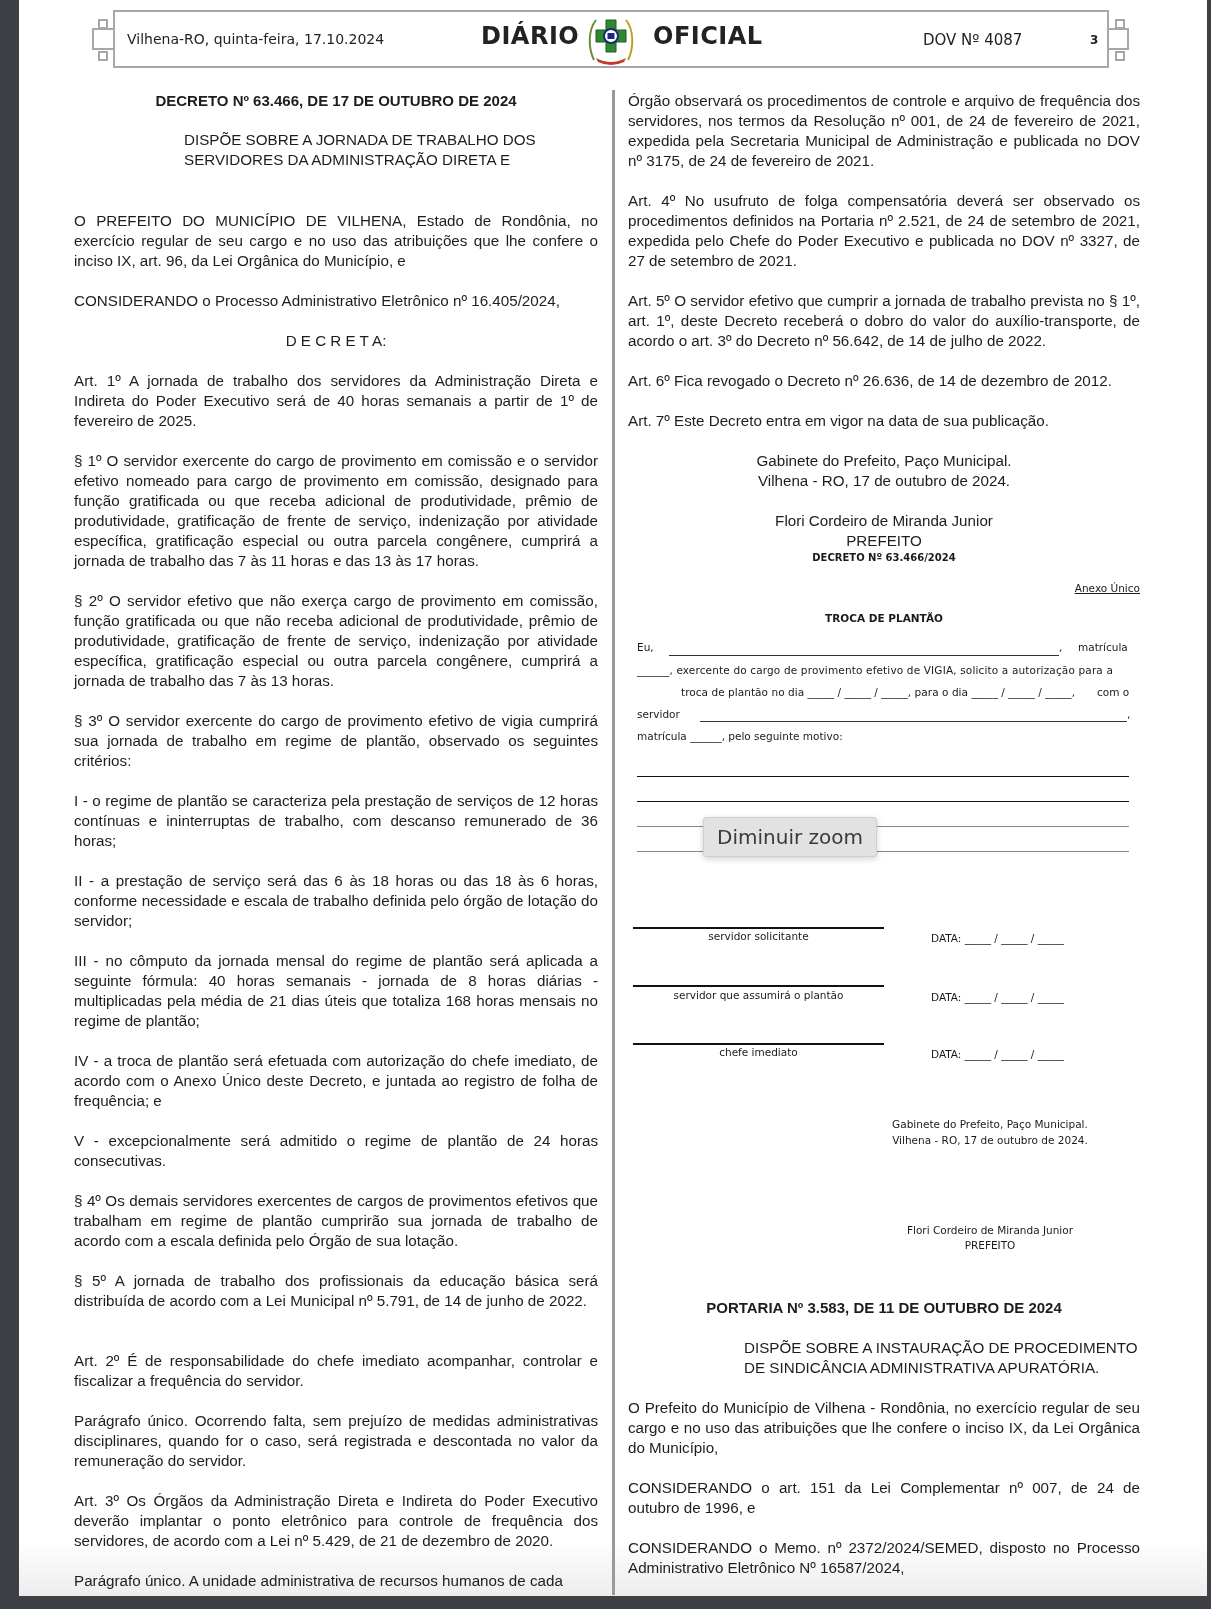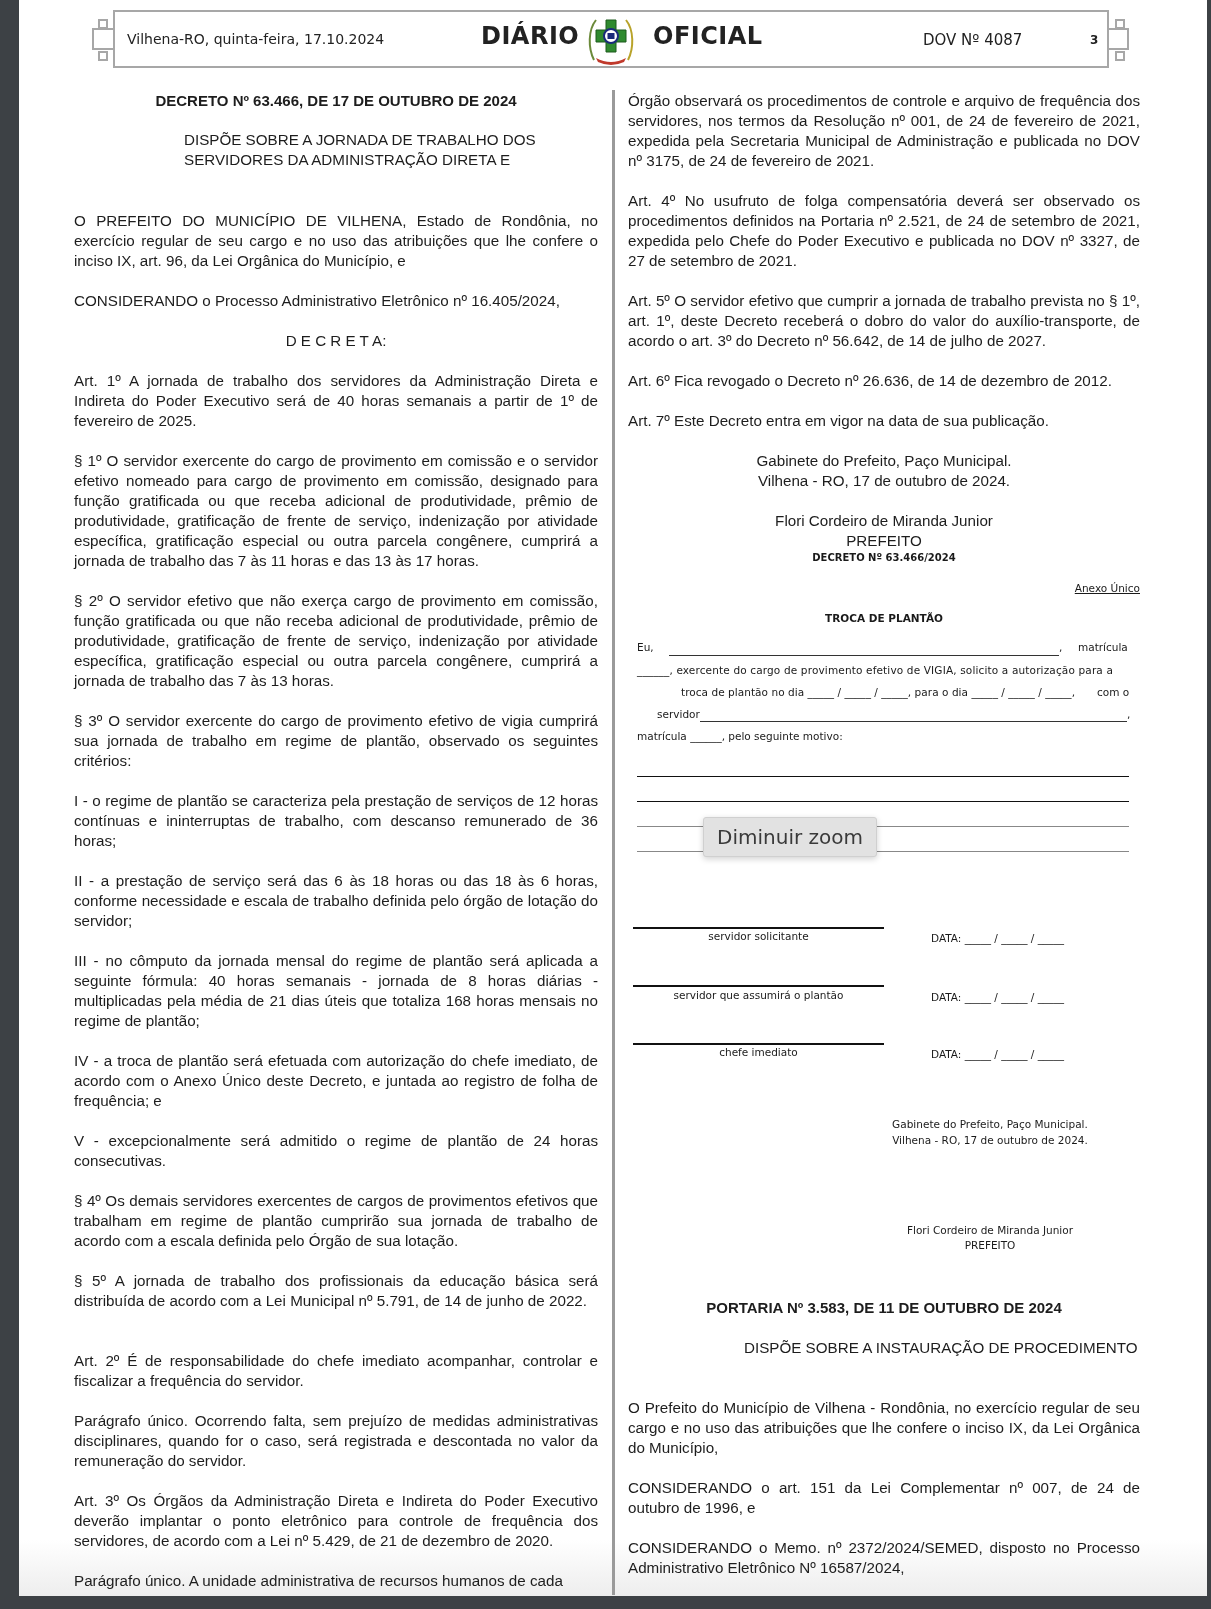--- a/index.html
+++ b/index.html
@@ -110,40 +110,40 @@
 <div class="t l" style="top:1131px;">V - excepcionalmente será admitido o regime de plantão de 24 horas consecutivas.</div>
 <div class="t l" style="top:1191px;">§ 4º Os demais servidores exercentes de cargos de provimentos efetivos que trabalham em regime de plantão cumprirão sua jornada de trabalho de acordo com a escala definida pelo Órgão de sua lotação.</div>
 <div class="t l" style="top:1271px;">§ 5º A jornada de trabalho dos profissionais da educação básica será distribuída de acordo com a Lei Municipal nº 5.791, de 14 de junho de 2022.</div>
 <div class="t l" style="top:1351px;">Art. 2º É de responsabilidade do chefe imediato acompanhar, controlar e fiscalizar a frequência do servidor.</div>
 <div class="t l" style="top:1411px;">Parágrafo único. Ocorrendo falta, sem prejuízo de medidas administrativas disciplinares, quando for o caso, será registrada e descontada no valor da remuneração do servidor.</div>
 <div class="t l" style="top:1491px;">Art. 3º Os Órgãos da Administração Direta e Indireta do Poder Executivo deverão implantar o ponto eletrônico para controle de frequência dos servidores, de acordo com a Lei nº 5.429, de 21 de dezembro de 2020.</div>
 <div class="t l" style="top:1571px;">Parágrafo único. A unidade administrativa de recursos humanos de cada</div>
 
 <div class="t r" style="top:91px;">Órgão observará os procedimentos de controle e arquivo de frequência dos servidores, nos termos da Resolução nº 001, de 24 de fevereiro de 2021, expedida pela Secretaria Municipal de Administração e publicada no DOV nº 3175, de 24 de fevereiro de 2021.</div>
 <div class="t r" style="top:191px;">Art. 4º No usufruto de folga compensatória deverá ser observado os procedimentos definidos na Portaria nº 2.521, de 24 de setembro de 2021, expedida pelo Chefe do Poder Executivo e publicada no DOV nº 3327, de 27 de setembro de 2021.</div>
-<div class="t r" style="top:291px;">Art. 5º O servidor efetivo que cumprir a jornada de trabalho prevista no § 1º, art. 1º, deste Decreto receberá o dobro do valor do auxílio-transporte, de acordo o art. 3º do Decreto nº 56.642, de 14 de julho de 2027.</div>
+<div class="t r" style="top:291px;">Art. 5º O servidor efetivo que cumprir a jornada de trabalho prevista no § 1º, art. 1º, deste Decreto receberá o dobro do valor do auxílio-transporte, de acordo o art. 3º do Decreto nº 56.642, de 14 de julho de 2022.</div>
 <div class="t r" style="top:371px; text-align:left;">Art. 6º Fica revogado o Decreto nº 26.636, de 14 de dezembro de 2012.</div>
 <div class="t r" style="top:411px; text-align:left;">Art. 7º Este Decreto entra em vigor na data de sua publicação.</div>
 <div class="t r center" style="top:451px;">Gabinete do Prefeito, Paço Municipal.</div>
 <div class="t r center" style="top:471px;">Vilhena - RO, 17 de outubro de 2024.</div>
 <div class="t r center" style="top:511px;">Flori Cordeiro de Miranda Junior</div>
 <div class="t r center" style="top:531px;">PREFEITO</div>
 
 <div class="cal" style="left:628px; width:512px; top:552px; text-align:center; font-weight:bold; font-size:10px;">DECRETO Nº 63.466/2024</div>
 <div class="cal" style="left:628px; width:512px; top:582px; text-align:right;text-decoration:underline;">Anexo Único</div>
 <div class="cal" style="left:628px; width:512px; top:612px; text-align:center; font-weight:bold;">TROCA DE PLANTÃO</div>
 
 <span class="cal" style="left:637px; top:641px;">Eu,</span>
 <div style="position:absolute; left:669px; top:655px; width:390px; height:1px; background:#333;"></div>
 <span class="cal" style="left:1059px; top:641px;">,</span>
 <span class="cal" style="left:1078px; top:641px;">matrícula</span>
 <span class="cal" style="left:637px; top:664px; letter-spacing:0.15px;">______, exercente do cargo de provimento efetivo de VIGIA, solicito a autorização para a</span>
 <span class="cal" style="left:637px; top:686px; letter-spacing:0.05px;margin-left:44px;">troca de plantão no dia _____ / _____ / _____, para o dia _____ / _____ / _____,</span>
 <span class="cal" style="left:1097px; top:686px;">com o</span>
-<span class="cal" style="left:657px; top:708px;">servidor</span>
+<span class="cal" style="left:637px; top:708px;">servidor</span>
 <div style="position:absolute; left:700px; top:721px; width:427px; height:1px; background:#333;"></div>
 <span class="cal" style="left:1127px; top:708px;">,</span>
 <span class="cal" style="left:637px; top:730px;">matrícula ______, pelo seguinte motivo:</span>
 
 <div class="form-line" style="top:776px;"></div>
 <div class="form-line" style="top:801px;"></div>
 <div class="form-line light" style="top:826px;"></div>
 <div class="form-line light" style="top:851px;"></div>
 
 <div class="sig-line" style="top:927px;"></div>
@@ -159,18 +159,19 @@
 <span class="cal" style="left:931px; top:1048px;">DATA: _____ / _____ / _____</span>
 
 <div class="cal" style="left:870px; width:240px; top:1118px; text-align:center;">Gabinete do Prefeito, Paço Municipal.</div>
 <div class="cal" style="left:870px; width:240px; top:1134px; text-align:center;">Vilhena - RO, 17 de outubro de 2024.</div>
 <div class="cal" style="left:870px; width:240px; top:1224px; text-align:center;">Flori Cordeiro de Miranda Junior</div>
 <div class="cal" style="left:870px; width:240px; top:1239px; text-align:center;">PREFEITO</div>
 
 <div class="t r bold center" style="top:1298px; font-size:15px;">PORTARIA Nº 3.583, DE 11 DE OUTUBRO DE 2024</div>
 <div class="t" style="left:744px; width:400px; top:1338px; text-align:left;">
   <div>DISPÕE SOBRE A INSTAURAÇÃO DE PROCEDIMENTO</div>
+  <div>DE SINDICÂNCIA ADMINISTRATIVA APURATÓRIA.</div>
 </div>
 <div class="t r" style="top:1398px;">O Prefeito do Município de Vilhena - Rondônia, no exercício regular de seu cargo e no uso das atribuições que lhe confere o inciso IX, da Lei Orgânica do Município,</div>
 <div class="t r" style="top:1478px;">CONSIDERANDO o art. 151 da Lei Complementar nº 007, de 24 de outubro de 1996, e</div>
 <div class="t r" style="top:1538px;">CONSIDERANDO o Memo. nº 2372/2024/SEMED, disposto no Processo Administrativo Eletrônico Nº 16587/2024,</div>
 
 <div class="zoom-tip">Diminuir zoom</div>
 
 </body></html>

